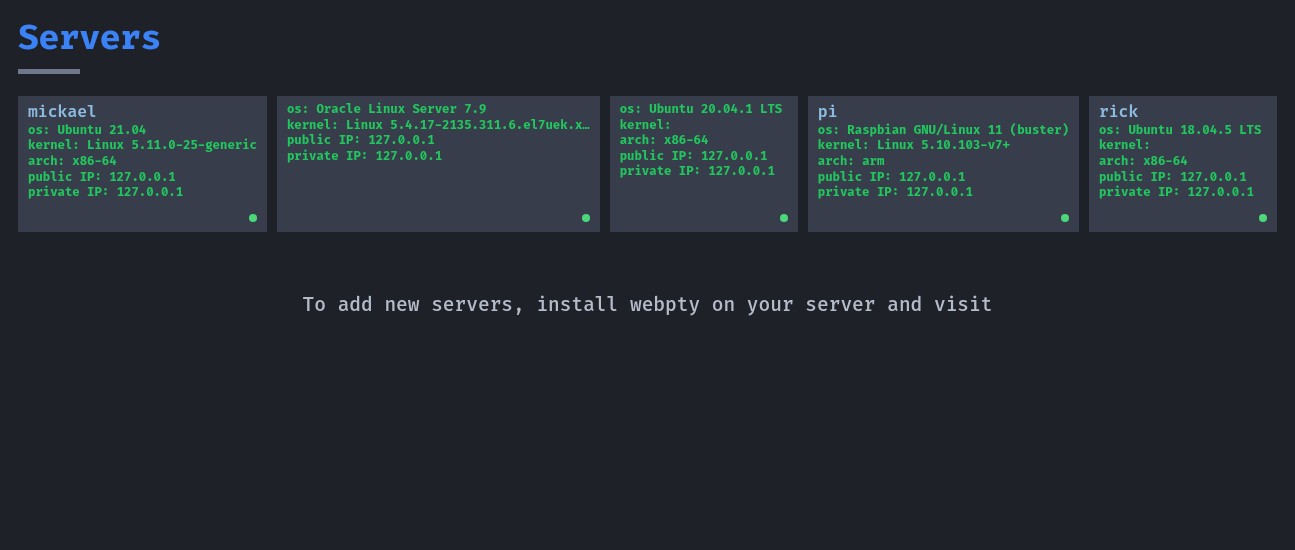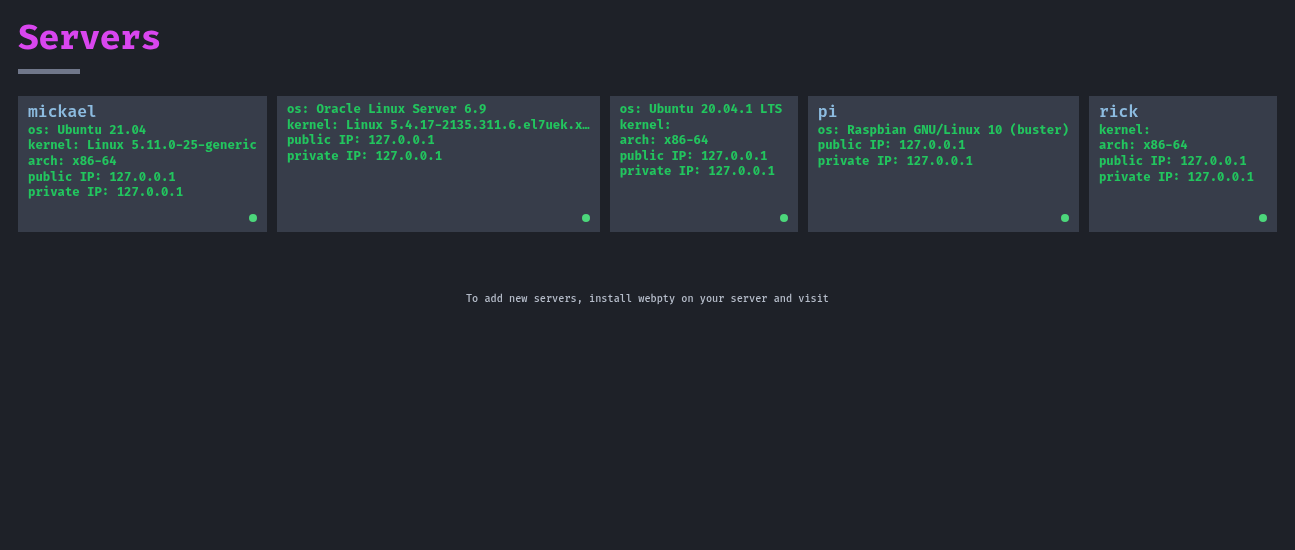--- a/index.html
+++ b/index.html
@@ -12,21 +12,21 @@
     font-family: "Fira Code", "Consolas", "Monaco", monospace;
     color: #b5bcc9;
     width: 1295px;
     height: 550px;
     overflow: hidden;
     padding: 18px;
   }
   .page-title {
     font-size: 34px;
     font-weight: 700;
-    color: #d946ef;
+    color: #3b82f6;
     letter-spacing: -0.5px;
   }
   .title-underline {
     margin-top: 10px;
     width: 62px;
     height: 5px;
     background: #70778a;
     margin-bottom: 22px;
   }
   .server-grid {
@@ -64,21 +64,21 @@
     width: 8px;
     height: 8px;
     border-radius: 50%;
   }
   .status-online {
     background: #4cd77b;
   }
   .footer-hint {
     text-align: center;
     color: #b5bcc9;
-    font-size: 10px;
+    font-size: 19px;
     line-height: 1.45;
     font-weight: 500;
   }
 </style>
 </head>
 <body>
 
 <div class="page-title">Servers</div>
 <div class="title-underline"></div>
 
@@ -86,43 +86,46 @@
     <div class="server-card">
       <div class="server-name">mickael</div>
       <div class="kv-row"><span>os: </span><span>Ubuntu 21.04</span></div>
       <div class="kv-row"><span>kernel: </span><span>Linux 5.11.0-25-generic</span></div>
       <div class="kv-row"><span>arch: </span><span>x86-64</span></div>
       <div class="kv-row"><span>public IP: </span><span>127.0.0.1</span></div>
       <div class="kv-row"><span>private IP: </span><span>127.0.0.1</span></div>
       <div class="status-dot status-online"></div>
     </div>
     <div class="server-card">
-      <div class="kv-row"><span>os: </span><span>Oracle Linux Server 6.9</span></div>
+      <div class="kv-row"><span>os: </span><span>Oracle Linux Server 7.9</span></div>
       <div class="kv-row"><span>kernel: </span><span>Linux 5.4.17-2135.311.6.el7uek.x…</span></div>
       <div class="kv-row"><span>public IP: </span><span>127.0.0.1</span></div>
       <div class="kv-row"><span>private IP: </span><span>127.0.0.1</span></div>
       <div class="status-dot status-online"></div>
     </div>
     <div class="server-card">
       <div class="kv-row"><span>os: </span><span>Ubuntu 20.04.1 LTS</span></div>
       <div class="kv-row"><span>kernel: </span><span></span></div>
       <div class="kv-row"><span>arch: </span><span>x86-64</span></div>
       <div class="kv-row"><span>public IP: </span><span>127.0.0.1</span></div>
       <div class="kv-row"><span>private IP: </span><span>127.0.0.1</span></div>
       <div class="status-dot status-online"></div>
     </div>
     <div class="server-card">
       <div class="server-name">pi</div>
-      <div class="kv-row"><span>os: </span><span>Raspbian GNU/Linux 10 (buster)</span></div>
+      <div class="kv-row"><span>os: </span><span>Raspbian GNU/Linux 11 (buster)</span></div>
+      <div class="kv-row"><span>kernel: </span><span>Linux 5.10.103-v7+</span></div>
+      <div class="kv-row"><span>arch: </span><span>arm</span></div>
       <div class="kv-row"><span>public IP: </span><span>127.0.0.1</span></div>
       <div class="kv-row"><span>private IP: </span><span>127.0.0.1</span></div>
       <div class="status-dot status-online"></div>
     </div>
     <div class="server-card">
       <div class="server-name">rick</div>
+      <div class="kv-row"><span>os: </span><span>Ubuntu 18.04.5 LTS</span></div>
       <div class="kv-row"><span>kernel: </span><span></span></div>
       <div class="kv-row"><span>arch: </span><span>x86-64</span></div>
       <div class="kv-row"><span>public IP: </span><span>127.0.0.1</span></div>
       <div class="kv-row"><span>private IP: </span><span>127.0.0.1</span></div>
       <div class="status-dot status-online"></div>
     </div>
   </div>
 
 <div class="footer-hint">
   <div>To add new servers, install webpty on your server and visit</div>

